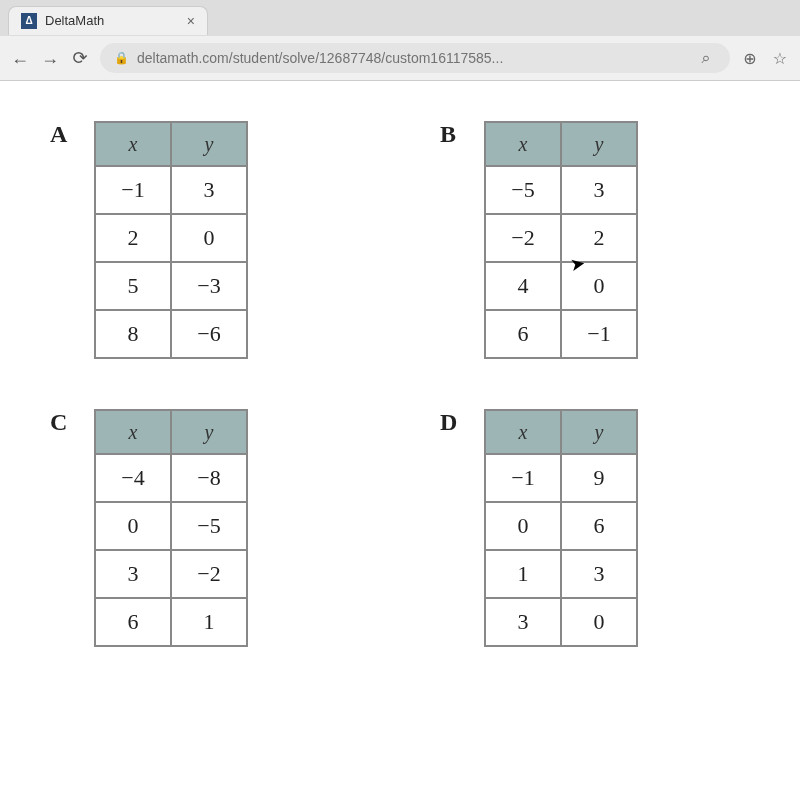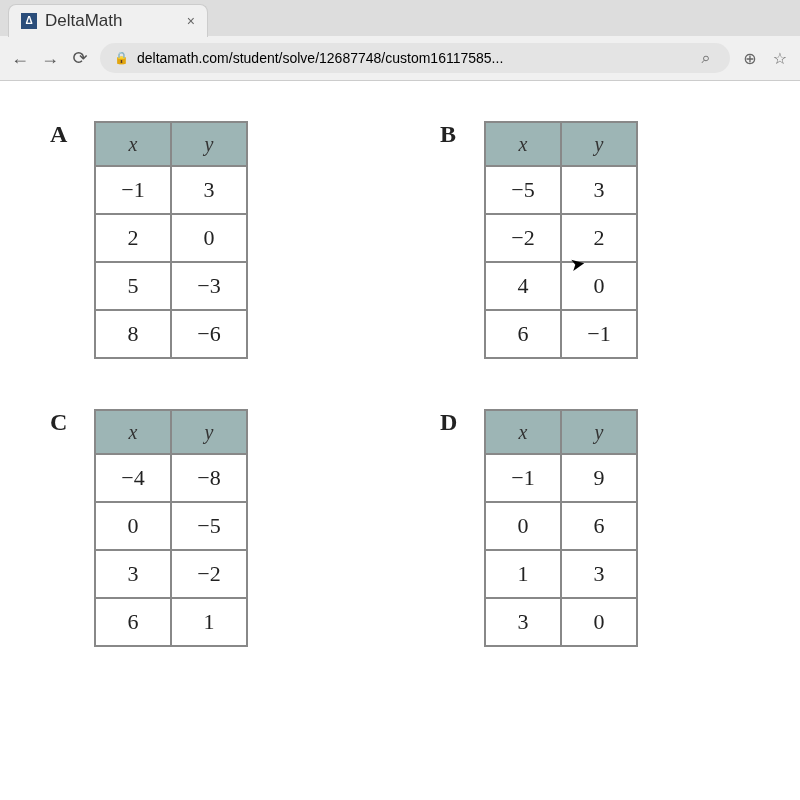--- a/index.html
+++ b/index.html
@@ -36,42 +36,42 @@
       width: 16px;
       height: 16px;
       background: #2a4d7a;
       display: inline-flex;
       align-items: center;
       justify-content: center;
       color: #fff;
       font-size: 10px;
       font-weight: bold;
     }
-    .tab-title { font-size: 17px; color: #333; flex: 1; }
+    .tab-title { font-size: 13px; color: #333; flex: 1; }
     .tab-close { font-size: 14px; color: #666; cursor: pointer; }
     .nav-bar {
       display: flex;
       align-items: center;
       padding: 6px 10px;
       gap: 10px;
       background: #f0f0f0;
       height: 44px;
     }
     .nav-btn { font-size: 18px; color: #555; cursor: pointer; width: 20px; text-align: center; }
     .address-bar {
       flex: 1;
       display: flex;
       align-items: center;
       background: #e4e4e4;
       border-radius: 20px;
       padding: 6px 14px;
       gap: 8px;
     }
     .lock-icon { font-size: 12px; color: #666; }
-    .url-text { font-size: 14px; color: #000000; flex: 1; }
+    .url-text { font-size: 14px; color: #737373; flex: 1; }
     .toolbar-icon { font-size: 16px; color: #666; cursor: pointer; width: 20px; text-align: center; }
     .content-area {
       background: #fff;
       padding: 40px 50px;
       height: 720px;
       position: relative;
     }
     .tables-grid {
       display: grid;
       grid-template-columns: 1fr 1fr;

